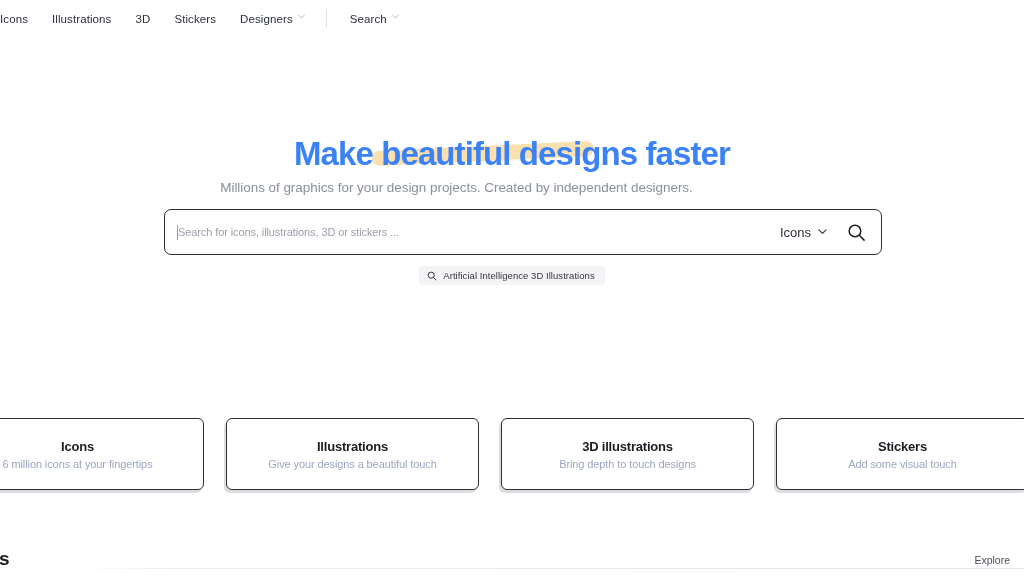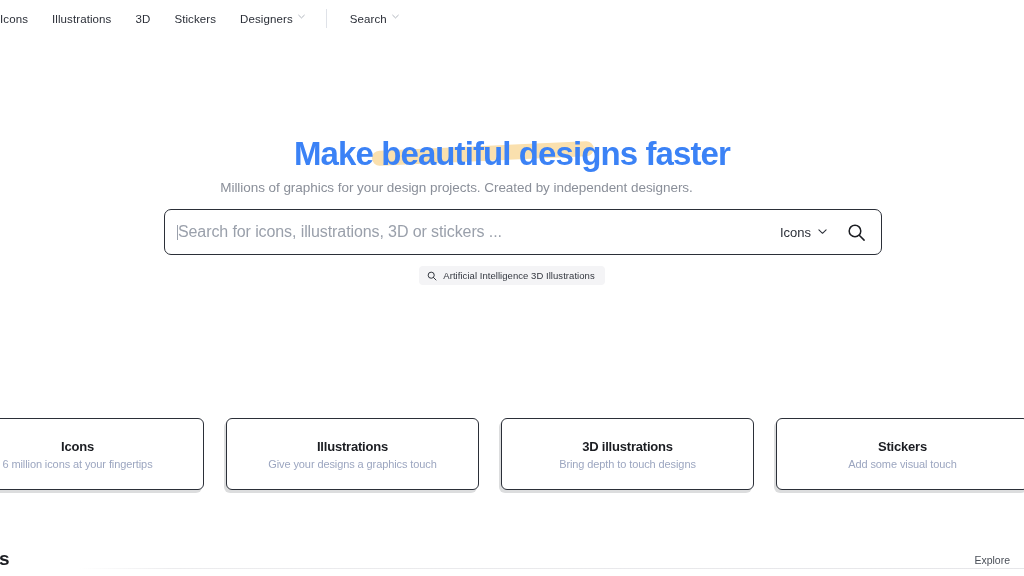--- a/index.html
+++ b/index.html
@@ -136,21 +136,21 @@
     height: 100%;
     padding-left: 2px;
   }
   .caret {
     width: 1px;
     height: 15px;
     background: #9aa0ab;
     margin-right: 0px;
   }
   .search-placeholder {
-    font-size: 16px;
+    font-size: 11px;
     color: #9aa0ab;
     letter-spacing: -0.1px;
     white-space: nowrap;
   }
   .search-type {
     display: flex;
     align-items: center;
     gap: 7px;
     font-size: 13px;
     color: #2b2f38;
@@ -359,21 +359,21 @@
 
   <div class="cards">
 
     <div class="card">
       <div class="card-title">Icons</div>
       <div class="card-sub">6 million icons at your fingertips</div>
     </div>
 
     <div class="card">
       <div class="card-title">Illustrations</div>
-      <div class="card-sub">Give your designs a graphics touch</div>
+      <div class="card-sub">Give your designs a beautiful touch</div>
     </div>
 
     <div class="card">
       <div class="card-title">3D illustrations</div>
       <div class="card-sub">Bring depth to touch designs</div>
     </div>
 
     <div class="card">
       <div class="card-title">Stickers</div>
       <div class="card-sub">Add some visual touch</div>

